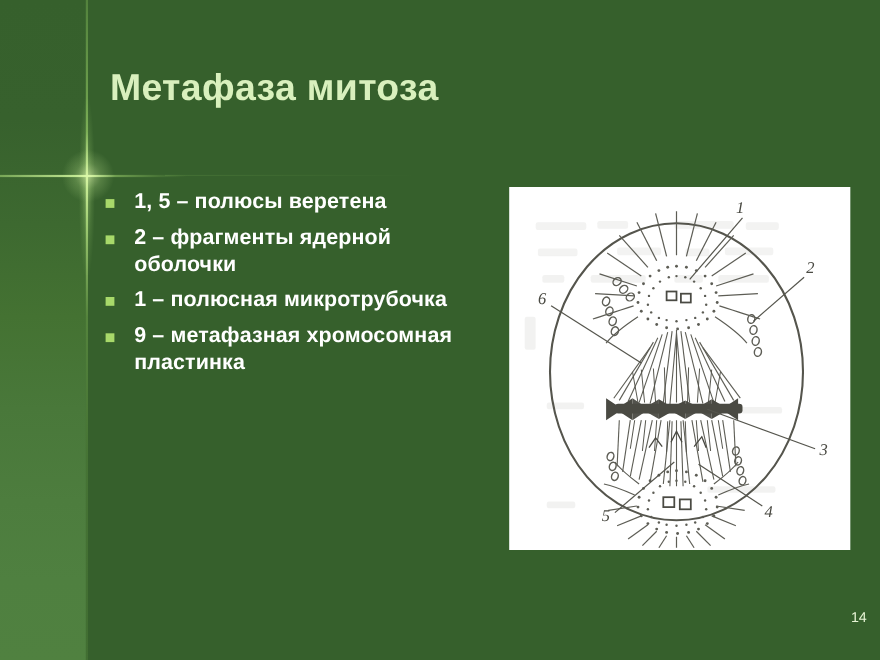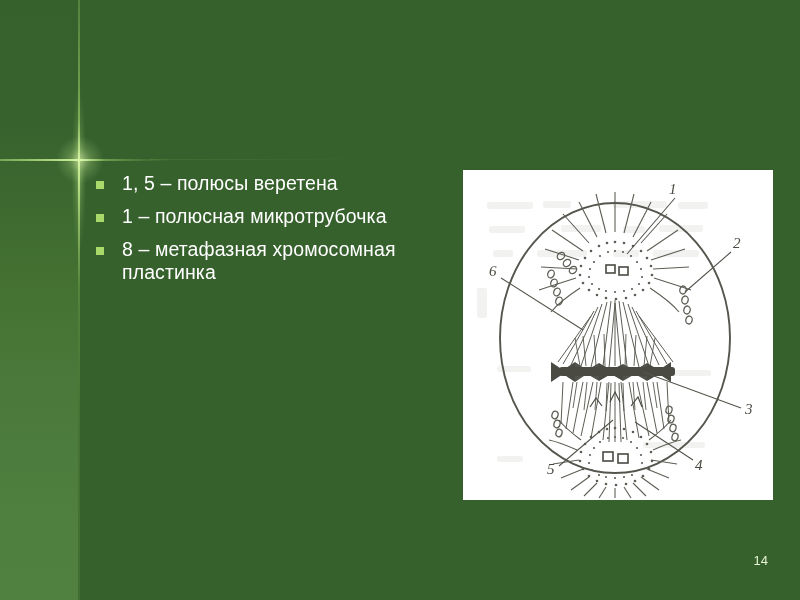--- a/index.html
+++ b/index.html
@@ -117,20 +117,21 @@
   .bullets {
     position: absolute;
     left: 96px;
     top: 172px;
     width: 330px;
   }
   .bullet-row {
     display: flex;
     align-items: flex-start;
     margin-bottom: 9px;
+    font-weight: bold;
   }
   .bullet-marker {
     flex: 0 0 auto;
     width: 8px;
     height: 8px;
     background: #a8d96a;
     margin-top: 9px;
     margin-right: 18px;
   }
   .bullet-text {
@@ -153,56 +154,61 @@
   }
   .figure svg {
     display: block;
     width: 310px;
     height: 330px;
   }
 
   
   .page-number {
     position: absolute;
-    right: 32px;
+    right: 12px;
     bottom: 32px;
     font-size: 13px;
     color: #e6f3d4;
   }
 </style>
 </head>
 <body>
 
 <div class="slide">
 
   <div class="left-band"></div>
   <div class="v-line"></div>
   <div class="v-glow"></div>
   <div class="h-line"></div>
   <div class="h-line-far"></div>
   <div class="cross-glow"></div>
 
+  <div class="title">Метафаза митоза</div>
 
   <div class="bullets">
 
     <div class="bullet-row">
       <span class="bullet-marker"></span>
       <span class="bullet-text">1, 5 – полюсы веретена</span>
     </div>
 
+    <div class="bullet-row">
+      <span class="bullet-marker"></span>
+      <span class="bullet-text">2 – фрагменты ядерной оболочки</span>
+    </div>
 
 
     <div class="bullet-row">
       <span class="bullet-marker"></span>
       <span class="bullet-text">1 – полюсная микротрубочка</span>
     </div>
 
     <div class="bullet-row">
       <span class="bullet-marker"></span>
-      <span class="bullet-text">8 – метафазная хромосомная пластинка</span>
+      <span class="bullet-text">9 – метафазная хромосомная пластинка</span>
     </div>
 
   </div>
 
   <div class="figure">
     <svg viewBox="0 0 310 330" xmlns="http://www.w3.org/2000/svg">
       <defs>
 
         <g id="ghostline"></g>
       </defs>

